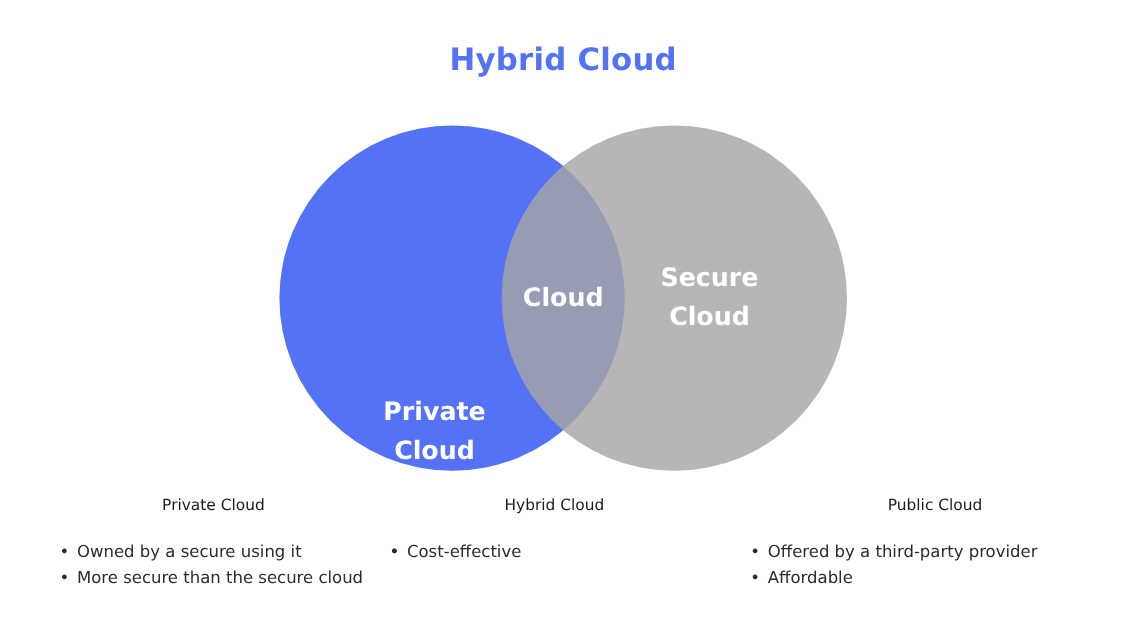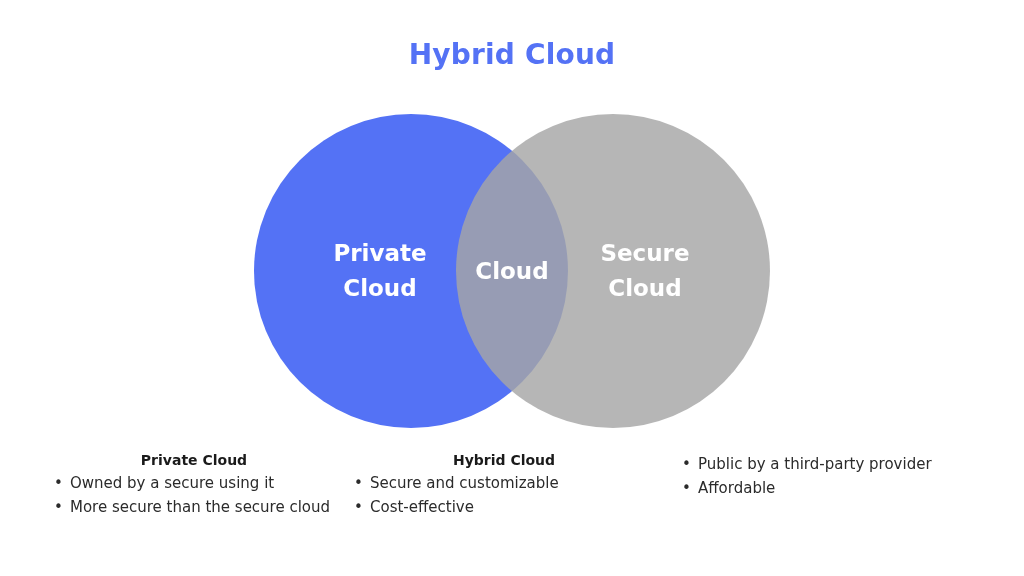--- a/index.html
+++ b/index.html
@@ -61,44 +61,44 @@
     align-items: center;
     justify-content: center;
     color: #ffffff;
     font-size: 23px;
     font-weight: bold;
     line-height: 1.52;
     text-align: center;
     z-index: 5;
     pointer-events: none;
   }
-  .label-private { left: 40px;  width: 172px; }
+  .label-private { left: 55px;  width: 172px; justify-content: flex-end; }
   .label-hybrid  { left: 198px; width: 120px; }
   .label-public  { left: 305px; width: 172px; }
 
   #legend {
     position: absolute;
     top: 452px;
     left: 0;
     width: 1024px;
     display: flex;
   }
   .legend-col {
     box-sizing: border-box;
   }
   .col-private { width: 340px; padding-left: 48px; }
   .col-hybrid  { width: 320px; padding-left: 8px; }
   .col-public  { width: 364px; padding-left: 16px; }
 
   .legend-title {
     text-align: center;
     font-size: 14px;
-    font-weight: bold;
+    font-weight: normal;
     color: #1a1a1a;
-    margin-bottom: 3px;
+    margin-bottom: 21px;
   }
   .legend-list {
     margin: 0;
     padding: 0;
     list-style: none;
   }
   .legend-item {
     position: relative;
     padding-left: 22px;
     font-size: 15px;
@@ -148,34 +148,34 @@
         <span>More secure than the secure cloud</span>
       </li>
     </ul>
   </div>
 
   <div class="legend-col col-hybrid">
     <div class="legend-title">Hybrid Cloud</div>
     <ul class="legend-list">
       <li class="legend-item">
         <span class="bullet">•</span>
-        <span>Secure and customizable</span>
       </li>
       <li class="legend-item">
         <span class="bullet">•</span>
         <span>Cost-effective</span>
       </li>
     </ul>
   </div>
 
   <div class="legend-col col-public">
+    <div class="legend-title">Public Cloud</div>
     <ul class="legend-list">
       <li class="legend-item">
         <span class="bullet">•</span>
-        <span>Public by a third-party provider</span>
+        <span>Offered by a third-party provider</span>
       </li>
       <li class="legend-item">
         <span class="bullet">•</span>
         <span>Affordable</span>
       </li>
     </ul>
   </div>
 </div>
 
 </body></html>

